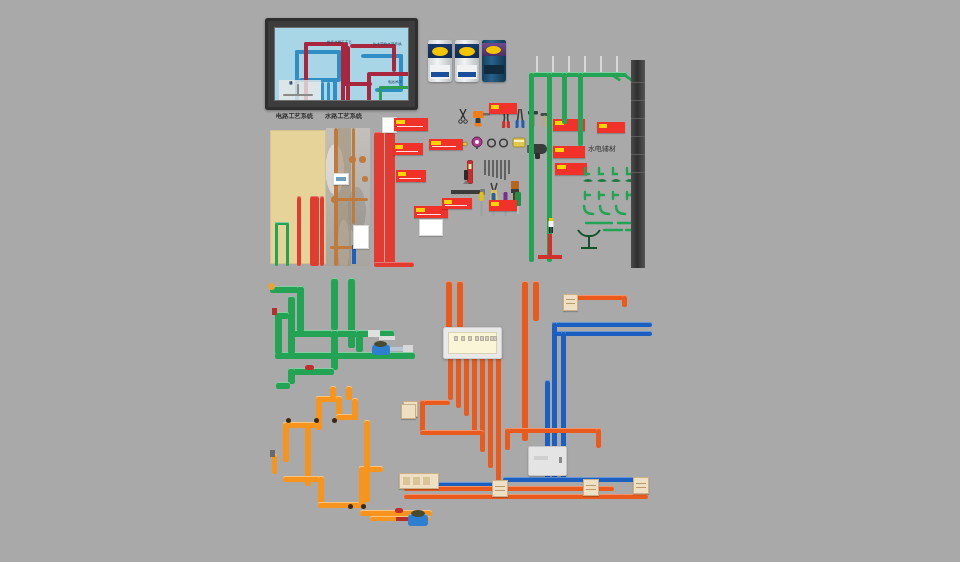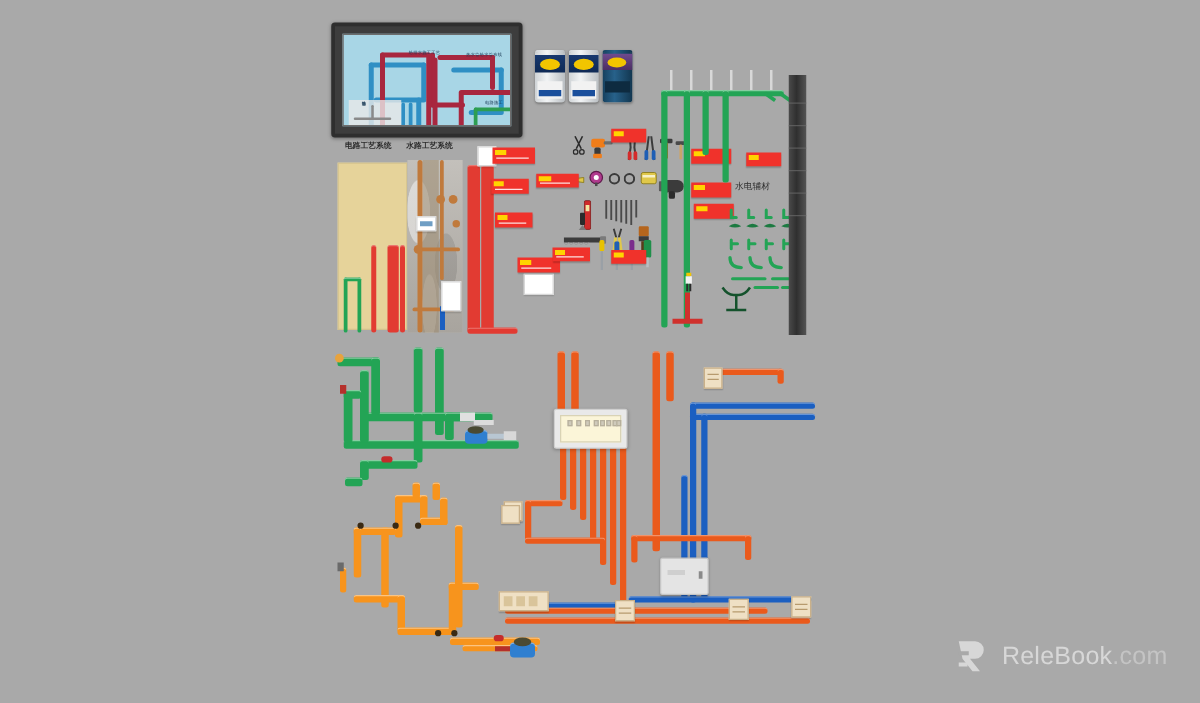--- a/index.html
+++ b/index.html
@@ -609,26 +609,14 @@
       <div class="sl" style="top:5px"></div>
       <div class="sl" style="top:9px"></div>
     </div>
   <div class="jbox" style="left:401px;top:404px;width:13px;height:13px"></div>
 
   <div id="meterbox" class="abs">
     <div class="abs" style="left:5px;top:9px;width:14px;height:4px;background:#cfcfcf"></div>
     <div class="abs" style="right:4px;top:10px;width:3px;height:6px;background:#8a8a8a"></div>
   </div>
 
-  <div id="wm" class="abs">
-    <div id="wm-logo">
-      <svg width="30" height="30" viewBox="0 0 30 30">
-        <path d="M4 3 h13 a7 7 0 0 1 0 14 h-4 l8 10 h-6 l-8 -10 Z" fill="#e9e9e9"></path>
-        <rect x="4" y="11" width="8" height="3.2" fill="#a9a9a9"></rect>
-        <rect x="4" y="20" width="7" height="3.2" fill="#e9e9e9"></rect>
-      </svg>
-    </div>
-    <div id="wm-text">
-      <span>ReleBook</span><span class="dim">.com</span>
-    </div>
-  </div>
 
 </div>
 
 </body></html>

